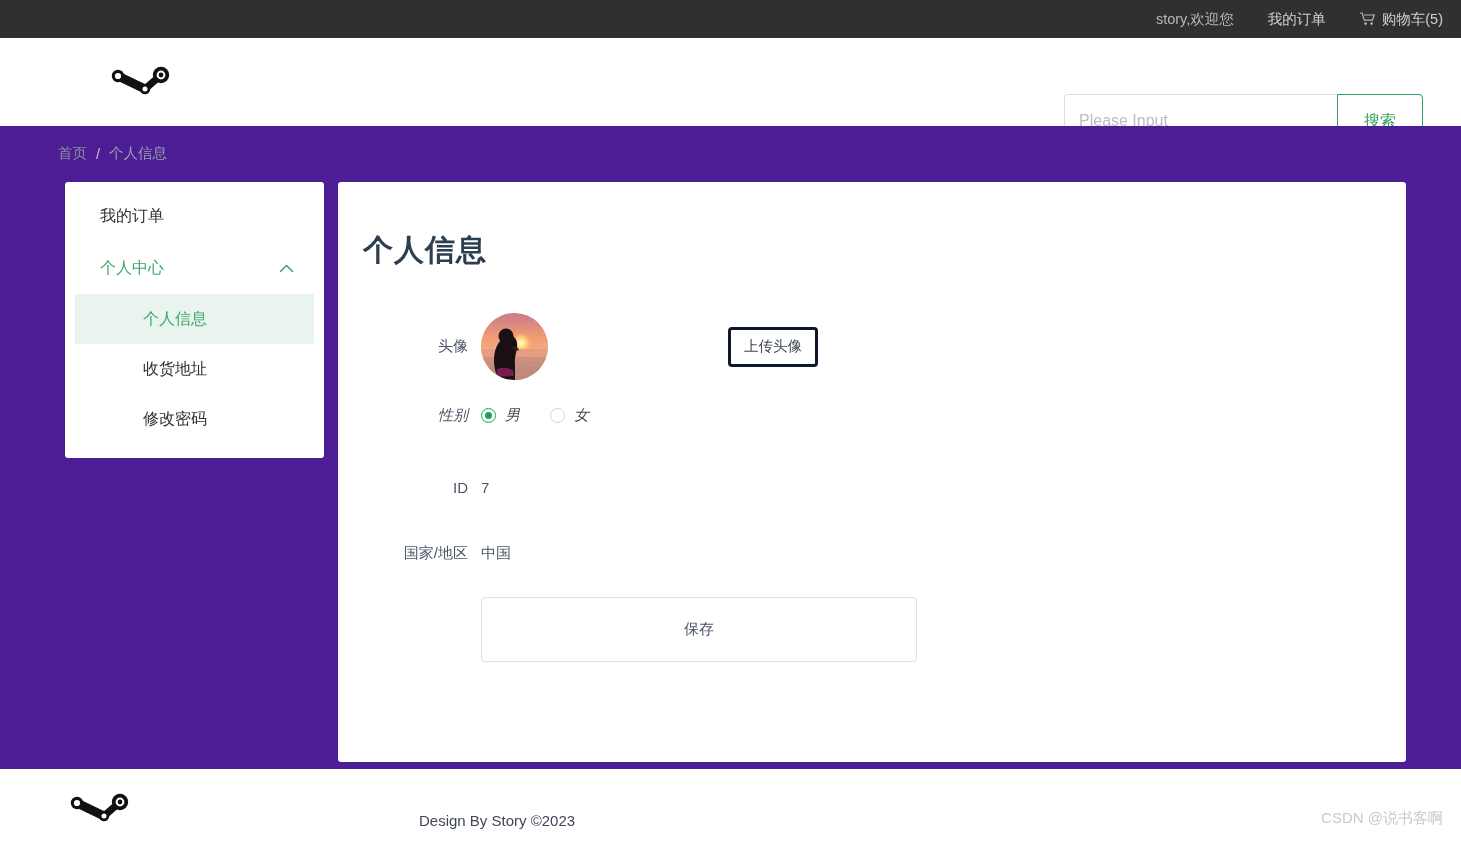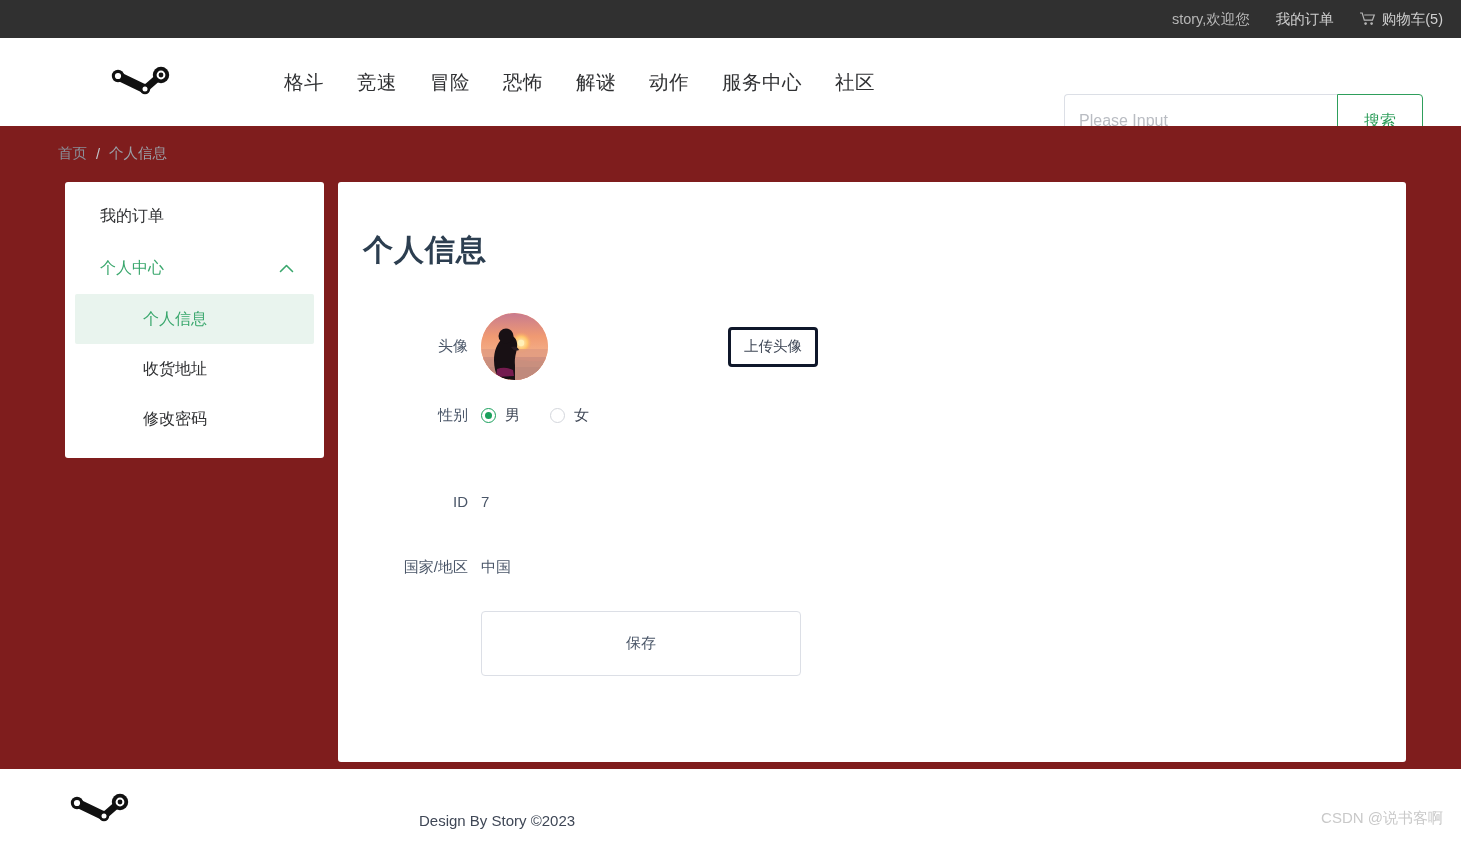--- a/index.html
+++ b/index.html
@@ -12,21 +12,21 @@
   }
 
   
   .topbar {
     height: 38px;
     background: #303030;
     display: flex;
     align-items: center;
     justify-content: flex-end;
     padding-right: 18px;
-    gap: 26px;
+    gap: 34px;
     text-align: right;
   }
   .topbar-item {
     color: #b6b6b6;
     font-size: 14.5px;
     display: flex;
     align-items: center;
     gap: 6px;
     white-space: nowrap;
     cursor: pointer;
@@ -94,21 +94,21 @@
     border-radius: 0 4px 4px 0;
     background: #fff;
     color: #2e9e5b;
     font-size: 16px;
     cursor: pointer;
     font-family: inherit;
   }
 
   
   .page {
-    background: #7f1d1d;
+    background: #4c1d95;
     height: 643px;
     position: relative;
   }
   .breadcrumb {
     display: flex;
     align-items: center;
     gap: 9px;
     padding: 18px 0 0 58px;
     font-size: 14.5px;
     color: #8a8f99;
@@ -250,21 +250,21 @@
   .dot.on { border-color: #1aa05c; }
   .dot.on::after {
     content: ""; position: absolute;
     width: 7px; height: 7px; border-radius: 50%;
     background: #1aa05c; left: 3px; top: 3px;
   }
   .radio-label { font-size: 15px; color: #3f4756; }
 
   .save-row { margin-top: 34px; padding-left: 25px; }
   .save-btn {
-    width: 320px;
+    width: 436px;
     height: 65px;
     margin-left: 118px;
     border: 1px solid #dcdfe6;
     border-radius: 4px;
     background: #fff;
     font-size: 15px;
     color: #4a5668;
     cursor: pointer;
     font-family: inherit;
   }
@@ -322,30 +322,20 @@
         <circle cx="9" cy="10" r="3.1" fill="#fff"></circle>
         <circle cx="36" cy="23" r="5.2" fill="#111"></circle>
         <circle cx="36" cy="23" r="2.5" fill="#fff"></circle>
         <circle cx="52" cy="9" r="8.2" fill="#111"></circle>
         <circle cx="52" cy="9" r="4.4" fill="#fff"></circle>
         <circle cx="52" cy="9" r="2.4" fill="#111"></circle>
       </svg>
     </span>
   </div>
 
-  <div class="nav">
-    <span class="nav-item">格斗</span>
-    <span class="nav-item">竞速</span>
-    <span class="nav-item">冒险</span>
-    <span class="nav-item">恐怖</span>
-    <span class="nav-item">解谜</span>
-    <span class="nav-item">动作</span>
-    <span class="nav-item">服务中心</span>
-    <span class="nav-item">社区</span>
-  </div>
 
   <div class="search-wrap">
     <input class="search-input" type="text" placeholder="Please Input" style="">
     <button class="search-btn">搜索</button>
   </div>
 </div>
 
 <div class="page">
 
   <div class="breadcrumb">
@@ -408,21 +398,21 @@
                 <circle cx="25" cy="23" r="7.5" fill="#181014"></circle>
                 <path d="M30 34 q6 -2 8 3 q-5 2 -8 -3Z" fill="#2a1c22"></path>
                 <path d="M16 56 q8 -3 16 1 l1 6 l-18 1 Z" fill="#c2257f" opacity="0.55"></path>
               </g>
             </svg>
           </span>
           <button class="upload-btn">上传头像</button>
         </div>
 
 
-        <div class="frow" style="margin-top:26px;margin-bottom:68px;">
+        <div class="frow" style="margin-top:26px;margin-bottom:54px;font-style:italic;">
           <span class="flabel">性别</span>
           <span class="radio-group">
             <span class="radio">
               <span class="dot on"></span>
               <span class="radio-label">男</span>
             </span>
             <span class="radio">
               <span class="dot"></span>
               <span class="radio-label">女</span>
             </span>

